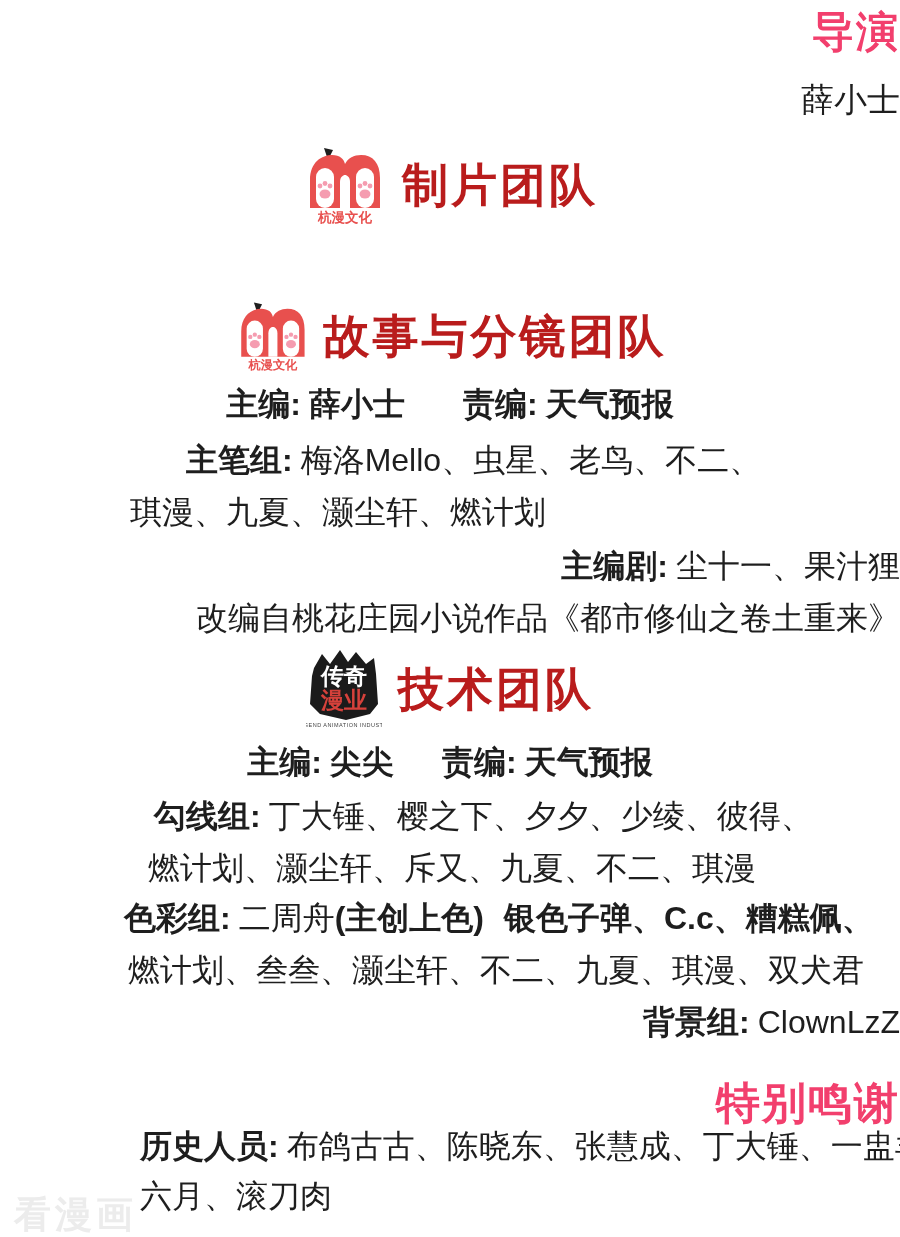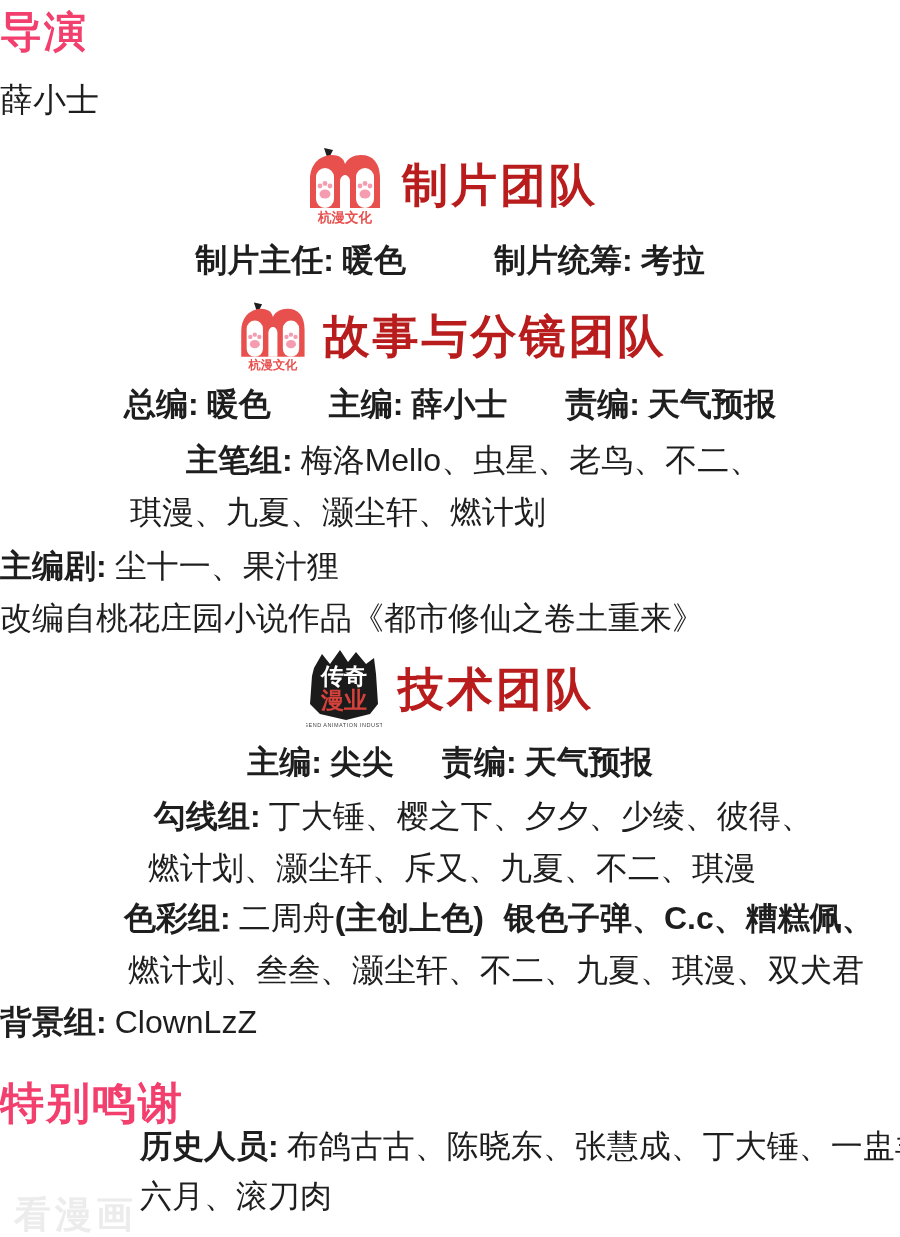--- a/index.html
+++ b/index.html
@@ -3,21 +3,21 @@
 <meta charset="utf-8">
 <style>
   html,body{margin:0;padding:0;background:#fff;}
   #page{
     position:relative;width:900px;height:1237px;background:#ffffff;
     overflow:hidden;
     font-family:"Liberation Sans","DejaVu Sans",sans-serif;
     color:#1e1e1e;
   }
   .abs{position:absolute;white-space:nowrap;}
-  .center{left:0;right:0;text-align:left;}
+  .center{left:0;right:0;text-align:right;}
   .line{font-size:32px;line-height:40px;font-weight:500;}
   .lbl{font-weight:800;margin-right:8px;}
   .val{font-weight:500;}
   .note{font-weight:800;}
   .gap-l{margin-left:20px;font-weight:bold;}
   .section-title{
     font-size:42px;font-weight:800;color:#F23F6D;letter-spacing:2px;
   }
   .header{
     left:0;right:0;display:flex;justify-content:center;align-items:center;gap:16px;
@@ -57,28 +57,20 @@
       <rect x="54" y="22" width="18" height="40" rx="9" fill="#ffffff"></rect>
       <circle cx="58" cy="40" r="2.4" fill="#F59CB0"></circle>
       <circle cx="63" cy="37.5" r="2.4" fill="#F59CB0"></circle>
       <circle cx="68" cy="40" r="2.4" fill="#F59CB0"></circle>
       <ellipse cx="63" cy="48" rx="5.5" ry="4.5" fill="#F59CB0"></ellipse>
       <text x="43" y="76" font-size="13.5" font-weight="bold" text-anchor="middle" fill="#E8504E">杭漫文化</text>
     </svg>
     <div class="header-title">制片团队</div>
   </div>
 
-  <div class="abs row" style="top:240px;gap:88px;">
-    <div class="role">
-      <span class="rl">制片主任:</span><span class="rv">暖色</span>
-    </div>
-    <div class="role">
-      <span class="rl">制片统筹:</span><span class="rv">考拉</span>
-    </div>
-  </div>
 
   <div class="abs header" style="top:300px;gap:14px;">
     <svg width="76" height="72" viewBox="0 0 84 78">
       <polygon points="22,2 31,4 26,14" fill="#1e1e1e"></polygon>
       <path d="M8,62 L8,34 C8,16 20,9 30,9 C38,9 42,13 43,18 C46,12 52,9 59,9 C71,9 78,17 78,32 L78,62 Z" fill="#E8504E"></path>
       <path d="M38,62 L38,36 C38,31 41,29 43,29 C45,29 48,31 48,36 L48,62 Z" fill="#ffffff"></path>
       <rect x="14" y="22" width="18" height="40" rx="9" fill="#ffffff"></rect>
       <circle cx="18" cy="40" r="2.4" fill="#F59CB0"></circle>
       <circle cx="23" cy="37.5" r="2.4" fill="#F59CB0"></circle>
       <circle cx="28" cy="40" r="2.4" fill="#F59CB0"></circle>
@@ -87,23 +79,20 @@
       <circle cx="58" cy="40" r="2.4" fill="#F59CB0"></circle>
       <circle cx="63" cy="37.5" r="2.4" fill="#F59CB0"></circle>
       <circle cx="68" cy="40" r="2.4" fill="#F59CB0"></circle>
       <ellipse cx="63" cy="48" rx="5.5" ry="4.5" fill="#F59CB0"></ellipse>
       <text x="43" y="76" font-size="13.5" font-weight="bold" text-anchor="middle" fill="#E8504E">杭漫文化</text>
     </svg>
     <div class="header-title">故事与分镜团队</div>
   </div>
 
   <div class="abs row" style="top:384px;gap:58px;">
-    <div class="role">
-      <span class="rl">总编:</span><span class="rv">暖色</span>
-    </div>
     <div class="role">
       <span class="rl">主编:</span><span class="rv">薛小士</span>
     </div>
     <div class="role">
       <span class="rl">责编:</span><span class="rv">天气预报</span>
     </div>
   </div>
 
   <div class="abs line" style="top:440px;left:186px;">
     <span class="lbl">主笔组:</span><span class="val">梅洛Mello、虫星、老鸟、不二、</span>

